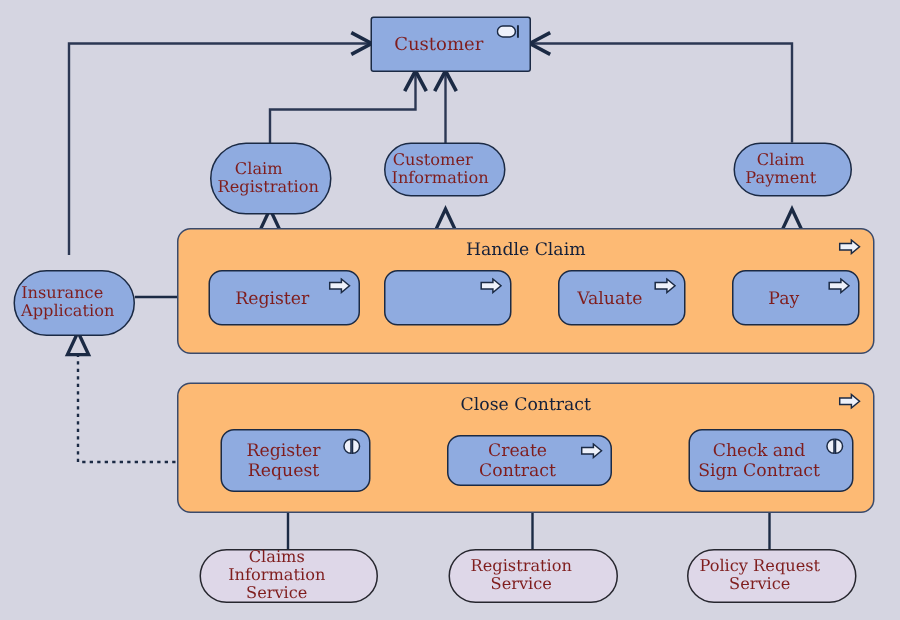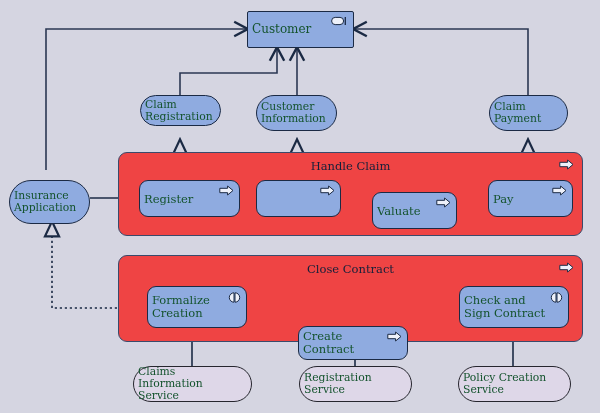--- a/index.html
+++ b/index.html
@@ -10,30 +10,31 @@
     overflow:hidden;
     position:relative;
   }
   #stage{position:absolute;left:0;top:0;width:600px;height:413px;}
   svg.layer{position:absolute;left:0;top:0;width:600px;height:413px;}
   #edges{z-index:1;}
   .node{position:absolute;z-index:2;box-sizing:border-box;}
 
   .biz-fill{background:#8fabe0;border:1.6px solid #1b2a44;}
   .app-fill{background:#ded7e8;border:1.6px solid #26262e;}
-  .grp-fill{background:#ef4444;border:1.6px solid #3a4a6b;padding-left:35px;}
+  .grp-fill{background:#fdba74;border:1.6px solid #3a4a6b;padding-left:35px;}
 
   .rect{border-radius:2px;}
   .round{border-radius:999px;}
   .rrect{border-radius:9px;}
 
   .lbl{
     position:absolute;left:0;right:16px;top:50%;
     transform:translateY(-50%);
-    color:#14532d;
+    text-align:center;
+    color:#7f1d1d;
     line-height:1.12;
     pointer-events:none;
     padding:0 4px;
   }
   .t11{font-size:11.5px;}
   .t12{font-size:12px;}
   .t105{font-size:10.8px;}
 
   .grp-title{
     position:absolute;left:0;right:0;top:6px;
@@ -112,21 +113,21 @@
   </div>
 
   <div class="node biz-fill rect" style="left:247px;top:11px;width:107px;height:37px;">
     <div class="lbl t12">Customer</div>
     <svg class="icon ic-role" style="right:5px;top:4px;" viewBox="0 0 17 10">
       <rect x="0.6" y="1.4" width="12" height="7.2" rx="3.6" fill="#eef1fa" stroke="#1b2a44" stroke-width="1"></rect>
       <line x1="14.3" y1="0.9" x2="14.3" y2="9.1" stroke="#1b2a44" stroke-width="1.3"></line>
     </svg>
   </div>
 
-  <div class="node biz-fill round" style="left:140px;top:95px;width:81px;height:31px;text-decoration:underline;">
+  <div class="node biz-fill round" style="left:140px;top:95px;width:81px;height:48px;text-decoration:underline;">
     <div class="lbl t105">Claim Registration</div>
   </div>
 
   <div class="node biz-fill round" style="left:256px;top:95px;width:81px;height:36px;">
     <div class="lbl t105">Customer Information</div>
   </div>
 
   <div class="node biz-fill round" style="left:489px;top:95px;width:79px;height:36px;">
     <div class="lbl t105">Claim Payment</div>
   </div>
@@ -141,43 +142,43 @@
       <path d="M0.8,3.3 H8.6 V1 L14,5.5 L8.6,10 V7.7 H0.8 Z" fill="#eef1fa" stroke="#1b2a44" stroke-width="1"></path>
     </svg>
   </div>
 
   <div class="node biz-fill rrect" style="left:256px;top:180px;width:85px;height:37px;">
     <svg class="icon ic-proc" style="right:5px;top:4px;" viewBox="0 0 15 11">
       <path d="M0.8,3.3 H8.6 V1 L14,5.5 L8.6,10 V7.7 H0.8 Z" fill="#eef1fa" stroke="#1b2a44" stroke-width="1"></path>
     </svg>
   </div>
 
-  <div class="node biz-fill rrect" style="left:372px;top:180px;width:85px;height:37px;margin-top:12px;">
+  <div class="node biz-fill rrect" style="left:372px;top:180px;width:85px;height:37px;">
     <div class="lbl t11">Valuate</div>
     <svg class="icon ic-proc" style="right:5px;top:4px;" viewBox="0 0 15 11">
       <path d="M0.8,3.3 H8.6 V1 L14,5.5 L8.6,10 V7.7 H0.8 Z" fill="#eef1fa" stroke="#1b2a44" stroke-width="1"></path>
     </svg>
   </div>
 
   <div class="node biz-fill rrect" style="left:488px;top:180px;width:85px;height:37px;padding-left:48px;">
     <div class="lbl t11">Pay</div>
     <svg class="icon ic-proc" style="right:5px;top:4px;" viewBox="0 0 15 11">
       <path d="M0.8,3.3 H8.6 V1 L14,5.5 L8.6,10 V7.7 H0.8 Z" fill="#eef1fa" stroke="#1b2a44" stroke-width="1"></path>
     </svg>
   </div>
 
   <div class="node biz-fill rrect" style="left:147px;top:286px;width:100px;height:42px;">
-    <div class="lbl t11">Formalize Creation</div>
+    <div class="lbl t11">Register Request</div>
     <svg class="icon ic-int" style="right:5px;top:5px;" viewBox="0 0 13 11">
       <path d="M6,0.8 A4.6,4.6 0 0 0 6,10.2 Z" fill="#eef1fa" stroke="#1b2a44" stroke-width="1"></path>
       <path d="M7,0.8 A4.6,4.6 0 0 1 7,10.2 Z" fill="#eef1fa" stroke="#1b2a44" stroke-width="1"></path>
     </svg>
   </div>
 
-  <div class="node biz-fill rrect" style="left:298px;top:290px;width:110px;height:34px;margin-top:36px;">
+  <div class="node biz-fill rrect" style="left:298px;top:290px;width:110px;height:34px;">
     <div class="lbl t11">Create Contract</div>
     <svg class="icon ic-proc" style="right:5px;top:4px;" viewBox="0 0 15 11">
       <path d="M0.8,3.3 H8.6 V1 L14,5.5 L8.6,10 V7.7 H0.8 Z" fill="#eef1fa" stroke="#1b2a44" stroke-width="1"></path>
     </svg>
   </div>
 
   <div class="node biz-fill rrect" style="left:459px;top:286px;width:110px;height:42px;">
     <div class="lbl t11">Check and Sign Contract</div>
     <svg class="icon ic-int" style="right:5px;top:5px;" viewBox="0 0 13 11">
       <path d="M6,0.8 A4.6,4.6 0 0 0 6,10.2 Z" fill="#eef1fa" stroke="#1b2a44" stroke-width="1"></path>
@@ -187,16 +188,16 @@
 
   <div class="node app-fill round" style="left:133px;top:366px;width:119px;height:36px;">
     <div class="lbl t105">Claims Information Service</div>
   </div>
 
   <div class="node app-fill round" style="left:299px;top:366px;width:113px;height:36px;">
     <div class="lbl t105">Registration Service</div>
   </div>
 
   <div class="node app-fill round" style="left:458px;top:366px;width:113px;height:36px;">
-    <div class="lbl t105">Policy Creation Service</div>
+    <div class="lbl t105">Policy Request Service</div>
   </div>
 
 </div>
 
 </body></html>

